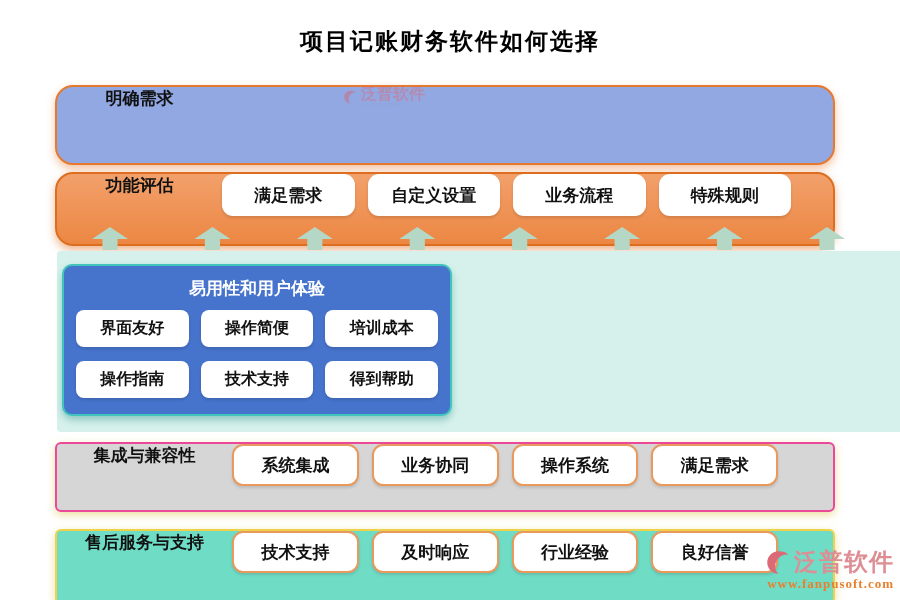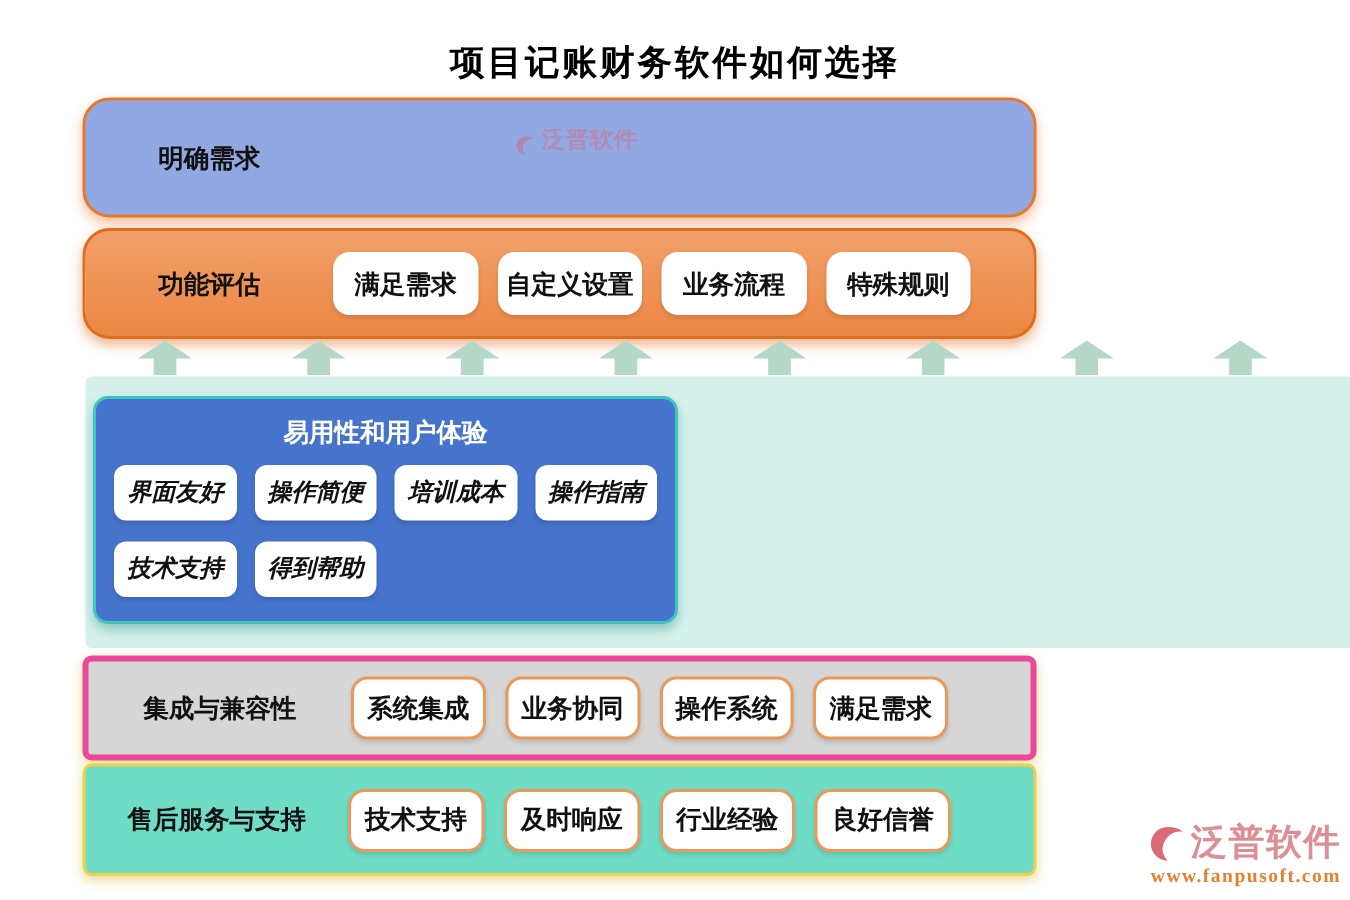--- a/index.html
+++ b/index.html
@@ -10,22 +10,22 @@
     font-family: "Liberation Serif", "DejaVu Serif", serif;
     overflow: hidden;
   }
   .page-title {
     position: absolute; top: 26px; left: 0; width: 100%;
     text-align: center; font-size: 23px; font-weight: bold; color: #000;
     letter-spacing: 2px;
   }
   
   .band {
-    position: absolute; left: 55px; width: 636px;
-    display: flex; align-items: center;
+    position: absolute; left: 55px; width: 780px;
+    display: flex; align-items: flex-start; margin-top: 20px;
   }
   .band-label {
     width: 165px; text-align: center;
     font-size: 17px; font-weight: bold; color: #111;
   }
   .pills { flex: 1; display: flex; gap: 13px; margin-right: 42px; }
   .pill {
     flex: 1; height: 42px; background: #fff; border-radius: 11px;
     display: flex; align-items: center; justify-content: center;
     font-size: 17px; font-weight: bold; color: #111;
@@ -37,22 +37,22 @@
     box-shadow: 0 4px 8px rgba(232,122,48,.45);
   }
   .band-requirements .pill { border: 2px solid #e8813a; }
   .band-evaluation {
     top: 152px; height: 74px;
     background: linear-gradient(180deg,#f2a06b,#ec8743);
     border: 2px solid #dd6e20; border-radius: 18px;
     box-shadow: 0 4px 8px rgba(225,110,32,.5);
   }
   .band-integration {
-    top: 437px; height: 70px; background: #d6d6d6;
-    border: 4px solid #ec4899; border-radius: 6px;
+    top: 422px; height: 70px; background: #d6d6d6;
+    border: 2px solid #ec4899; border-radius: 6px;
     box-shadow: 0 3px 8px rgba(222,195,74,.55);
   }
   .band-service {
     top: 509px; height: 75px; background: #6fdcc6;
     border: 2px solid #eed34a; border-radius: 6px;
     box-shadow: 0 3px 8px rgba(222,195,74,.55);
   }
   .band-integration .pill, .band-service .pill { border: 2px solid #e8995b; }
   .band-integration .band-label, .band-service .band-label { width: 175px; }
   .band-integration .pills, .band-service .pills { margin-right: 55px; }
@@ -85,22 +85,22 @@
     border: 2px solid #dd4e62;
     box-shadow: 0 4px 7px rgba(200,70,90,.4);
   }
   .panel-title {
     height: 36px; line-height: 34px; text-align: center;
     font-size: 17px; font-weight: bold;
   }
   .panel-usability .panel-title { color: #ffffff; }
   .panel-security .panel-title { color: #111; }
   .panel-grid {
-    display: grid; grid-template-columns: repeat(4, 1fr);
-    gap: 14px 12px; padding: 2px 2px 0 2px; font-style: italic;
+    display: grid; grid-template-columns: repeat(3, 1fr);
+    gap: 14px 12px; padding: 2px 2px 0 2px;
   }
   .panel-grid .pill { height: 37px; border-radius: 8px; font-size: 16px; }
   .panel-security .pill { border: 2px solid #e79a4e; }
   
   .wm-small {
     position: absolute; left: 343px; top: 86px; width: 82px;
     display: flex; align-items: center; gap: 3px;
     opacity: .45; pointer-events: none; z-index: 5; overflow: hidden;
   }
   .wm-small .wm-brand { font-size: 16px; font-weight: bold; color: #d86c7a; white-space: nowrap; line-height: 1; }

